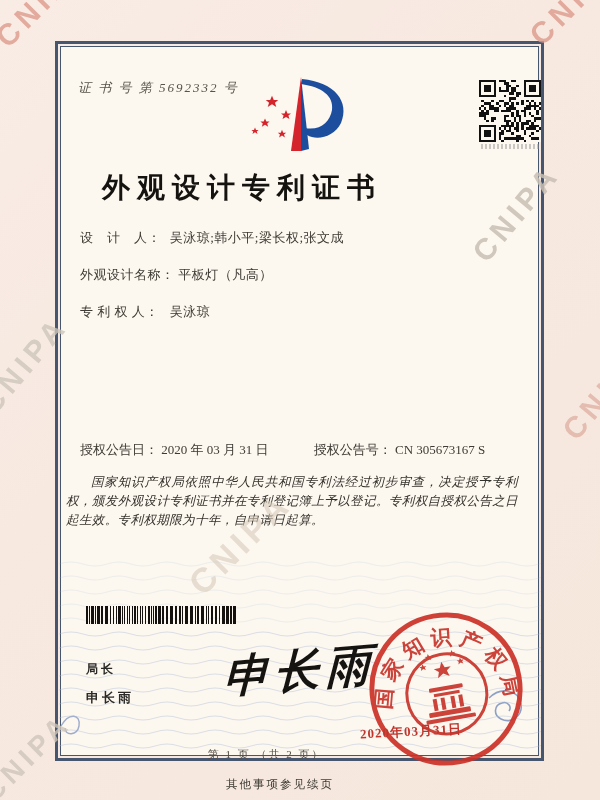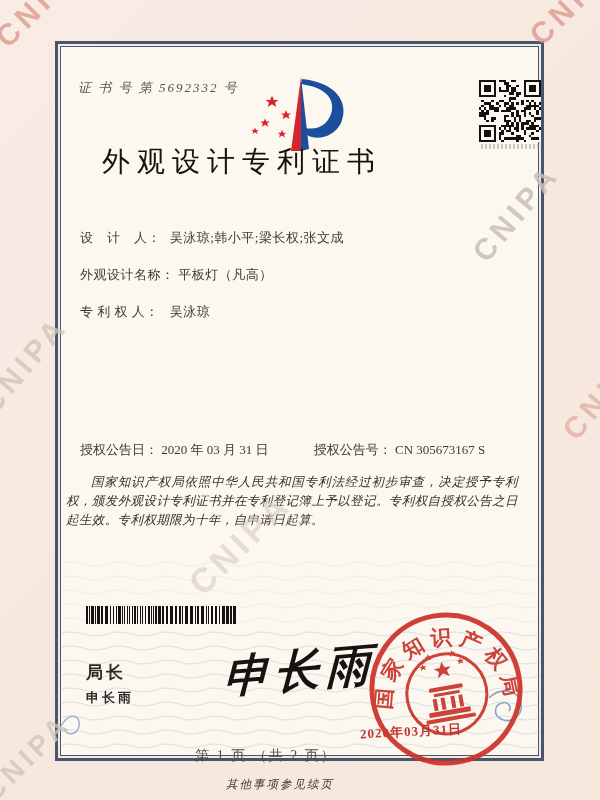--- a/index.html
+++ b/index.html
@@ -21,46 +21,46 @@
   
   .frame{ position:absolute; left:55px; top:41px; width:489px; height:720px;
     border:3px solid #47566f; z-index:1; }
   .frame-inner{ position:absolute; inset:2px; border:1px solid #47566f; background:#fcf7ef; }
   .content{ position:absolute; inset:0; z-index:3; }
   .cert-no{ position:absolute; left:78px; top:79px; font-size:13px; letter-spacing:2px; color:#57544c;font-style:italic; }
   .logo{ position:absolute; left:243px; top:71px; width:136px; height:90px; }
   .qr{ position:absolute; left:479px; top:80px; width:62px; height:62px; }
   .qr-caption{ position:absolute; left:481px; top:144px; width:58px; height:5px; opacity:.45;
     background:repeating-linear-gradient(90deg,#8d8d8d 0 2px,transparent 2px 4px); }
-  .title{ position:absolute; left:0; top:143px; width:484px; text-align:center;
-    font-size:28px; font-weight:400; letter-spacing:7px; color:#15130f; }
+  .title{ position:absolute; left:0; top:169px; width:484px; text-align:center;
+    font-size:28px; font-weight:700; letter-spacing:7px; color:#15130f; }
   .fields{ position:absolute; left:80px; top:229px; width:440px; font-size:13px; color:#3d3b34; }
   .frow{ height:37px; letter-spacing:.5px; white-space:nowrap; }
   .frow .lab{ display:inline-block; min-width:86px; }
   .grant{ position:absolute; left:80px; top:441px; width:450px; font-size:13px; color:#3d3b34; white-space:nowrap; }
   .grant .g2{ margin-left:42px; }
   .body-text{ position:absolute; left:66px; top:473px; width:452px; font-size:12.5px;
     line-height:1.52; color:#33312b; font-style:italic; letter-spacing:.4px; }
   .body-text p{ text-indent:2em; text-align:justify; }
   .barcode{ position:absolute; left:85px; top:606px; width:155px; height:18px; }
   .director-title{ position:absolute; left:86px; top:661px; font-family:Liberation Mono, monospace;
-    font-size:17px; font-weight:700; letter-spacing:3px; color:#2c2a26; }
+    font-size:12px; font-weight:700; letter-spacing:3px; color:#2c2a26; }
   .director-name{ position:absolute; left:86px; top:689px; font-family:"Liberation Sans",sans-serif;
     font-size:13px; font-weight:700; letter-spacing:3px; color:#2c2a26; }
   .signature{ position:absolute; left:200px; top:641px; width:200px; text-align:center;
     font-size:45px; font-weight:700; font-style:italic; letter-spacing:6px; color:#161411;
     transform:rotate(-5deg) skewX(-6deg); z-index:4; }
   .seal-wrap{ position:absolute; left:363px; top:606px; width:166px; height:166px;
     transform:rotate(-10deg); z-index:7; opacity:.92; }
   .seal-date{ position:absolute; left:360px; top:722px; width:130px; font-size:13px; font-weight:700;
     color:#c1362c; letter-spacing:1px; transform:rotate(-3deg); z-index:8; white-space:nowrap; }
   .page-info{ position:absolute; left:0; top:747px; width:532px; text-align:center;
-    font-size:14px; letter-spacing:2px; color:#514e46; }
+    font-size:11px; letter-spacing:2px; color:#514e46; }
   .note{ position:absolute; left:0; top:777px; width:560px; text-align:center;
-    font-size:11.5px; letter-spacing:2px; color:#3f3c35;font-style:italic; }
+    font-size:11.5px; letter-spacing:2px; color:#3f3c35; }
   .waves{ position:absolute; left:59px; top:558px; width:482px; height:200px; z-index:2; }
 </style>
 </head>
 <body>
 
 <div class="page">
 
   <span class="wm wm1">CNIPA</span>
   <span class="wm wm2">CNIPA</span>
   <span class="wm wm3">CNIPA</span>

